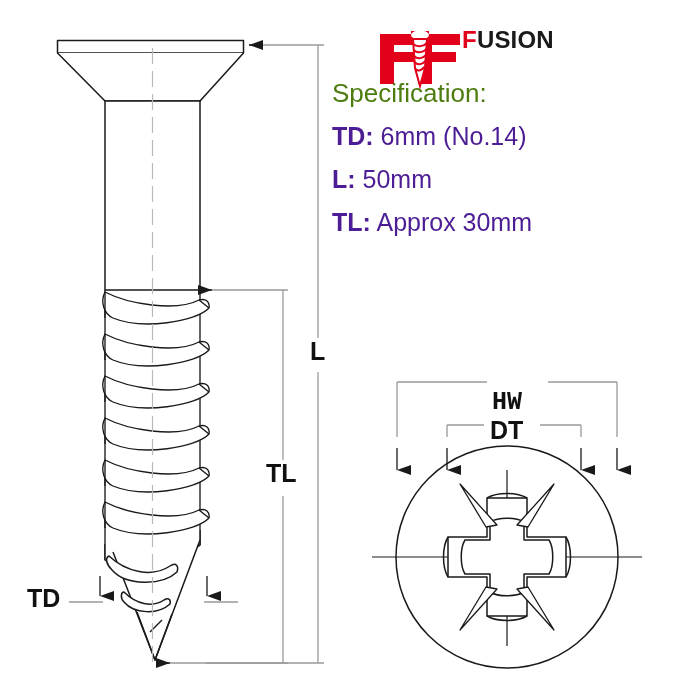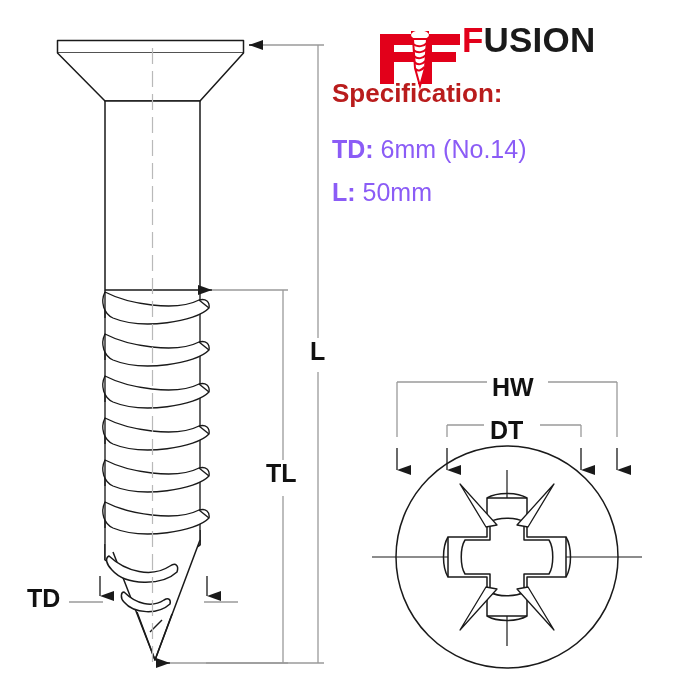--- a/index.html
+++ b/index.html
@@ -9,39 +9,39 @@
     color:#111;
   }
 
   
   .canvas{position:absolute;left:0;top:0;width:700px;height:700px;}
 
   
   .logo{position:absolute;left:378px;top:28px;width:300px;height:62px;}
   .logo-words{position:absolute;left:84px;top:-4px;width:220px;height:62px;
     line-height:31px;}
-  .logo-line{font-size:35px;font-weight:700;letter-spacing:.2px;white-space:nowrap;}
+  .logo-line{font-size:24px;font-weight:700;letter-spacing:.2px;white-space:nowrap;}
   .logo-line .rd{color:#E2001A;}
   .logo-line .bk{color:#1a1a1a;}
 
   
   .spec{position:absolute;left:332px;top:78px;width:350px;}
-  .spec-title{font-size:26px;font-weight:700;color:#b91c1c;line-height:30px;
-    margin-bottom:20px;}
-  .spec-row{font-size:25px;line-height:43px;white-space:nowrap;color:#8b5cf6;}
+  .spec-title{font-size:26px;font-weight:400;color:#4d7c0f;line-height:30px;
+    margin-bottom:7px;}
+  .spec-row{font-size:25px;line-height:43px;white-space:nowrap;color:#4c1d95;}
   .spec-row .k{font-weight:700;}
   .spec-row .v{font-weight:400;}
 
   
   .dim-label{position:absolute;font-size:25px;font-weight:700;color:#111;
     background:#fff;padding:0 4px;line-height:26px;}
   .lbl-L {left:306px;top:338px;}
   .lbl-TL{left:262px;top:460px;}
   .lbl-TD{left:23px;top:585px;}
-  .lbl-HW{left:488px;top:374px;}
+  .lbl-HW{left:488px;top:390px;font-family:Liberation Mono, monospace;}
   .lbl-DT{left:486px;top:417px;}
 </style>
 </head>
 <body>
 
 <svg class="canvas" viewBox="0 0 700 700">
   <defs>
     <marker id="arrDown" markerWidth="9" markerHeight="12" refX="4.5" refY="11" orient="auto">
       <path d="M4.5,11 L0.6,0 L8.4,0 Z" fill="#1a1a1a"></path>
     </marker>
@@ -236,19 +236,23 @@
   <div class="spec-title">Specification:</div>
 
   <div class="spec-row">
     <span class="k">TD:</span>
     <span class="v">6mm (No.14)</span>
   </div>
   <div class="spec-row">
     <span class="k">L:</span>
     <span class="v">50mm</span>
   </div>
+  <div class="spec-row">
+    <span class="k">TL:</span>
+    <span class="v">Approx 30mm</span>
+  </div>
 </div>
 
 <div class="dim-label lbl-L">L</div>
 <div class="dim-label lbl-TL">TL</div>
 <div class="dim-label lbl-TD">TD</div>
 <div class="dim-label lbl-HW">HW</div>
 <div class="dim-label lbl-DT">DT</div>
 
 </body></html>

